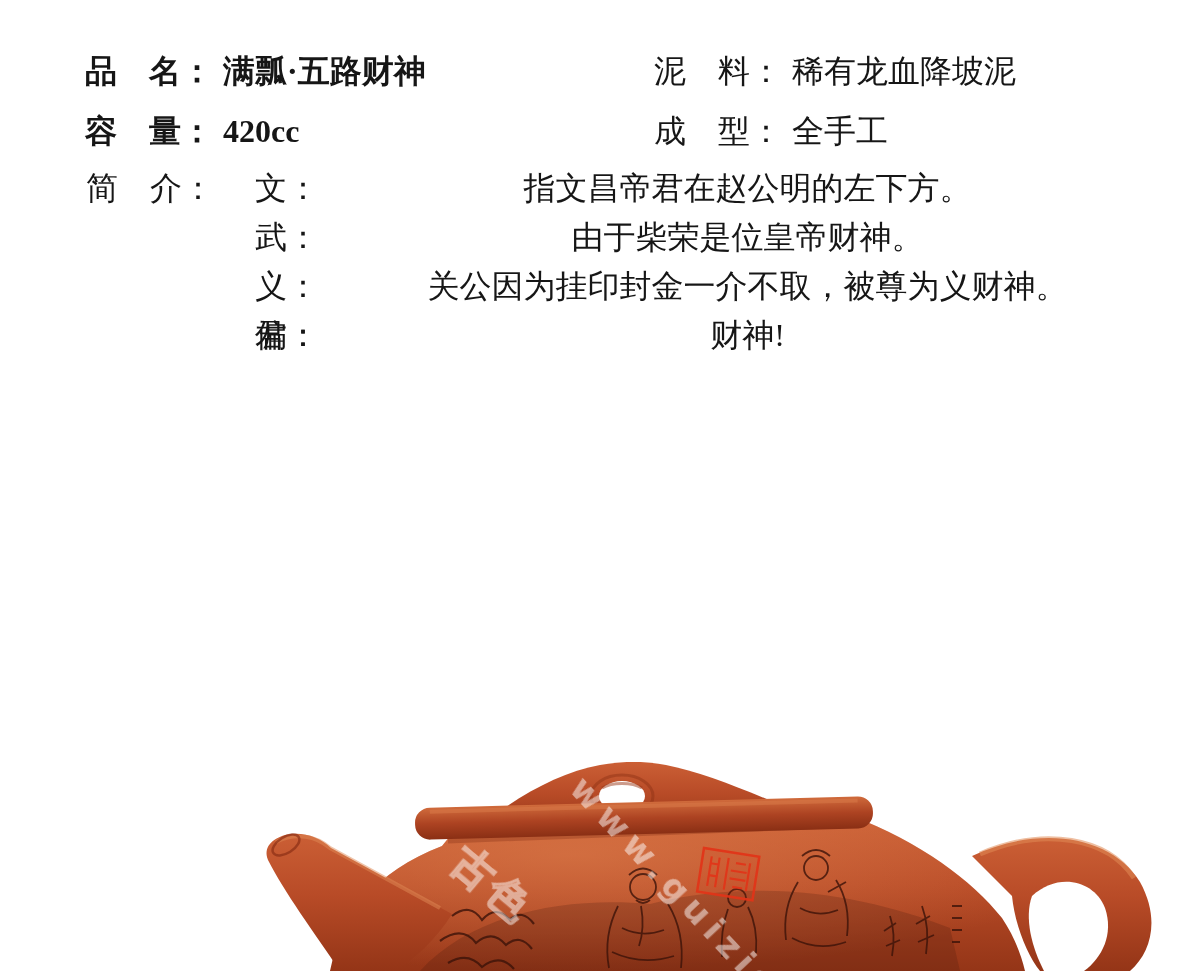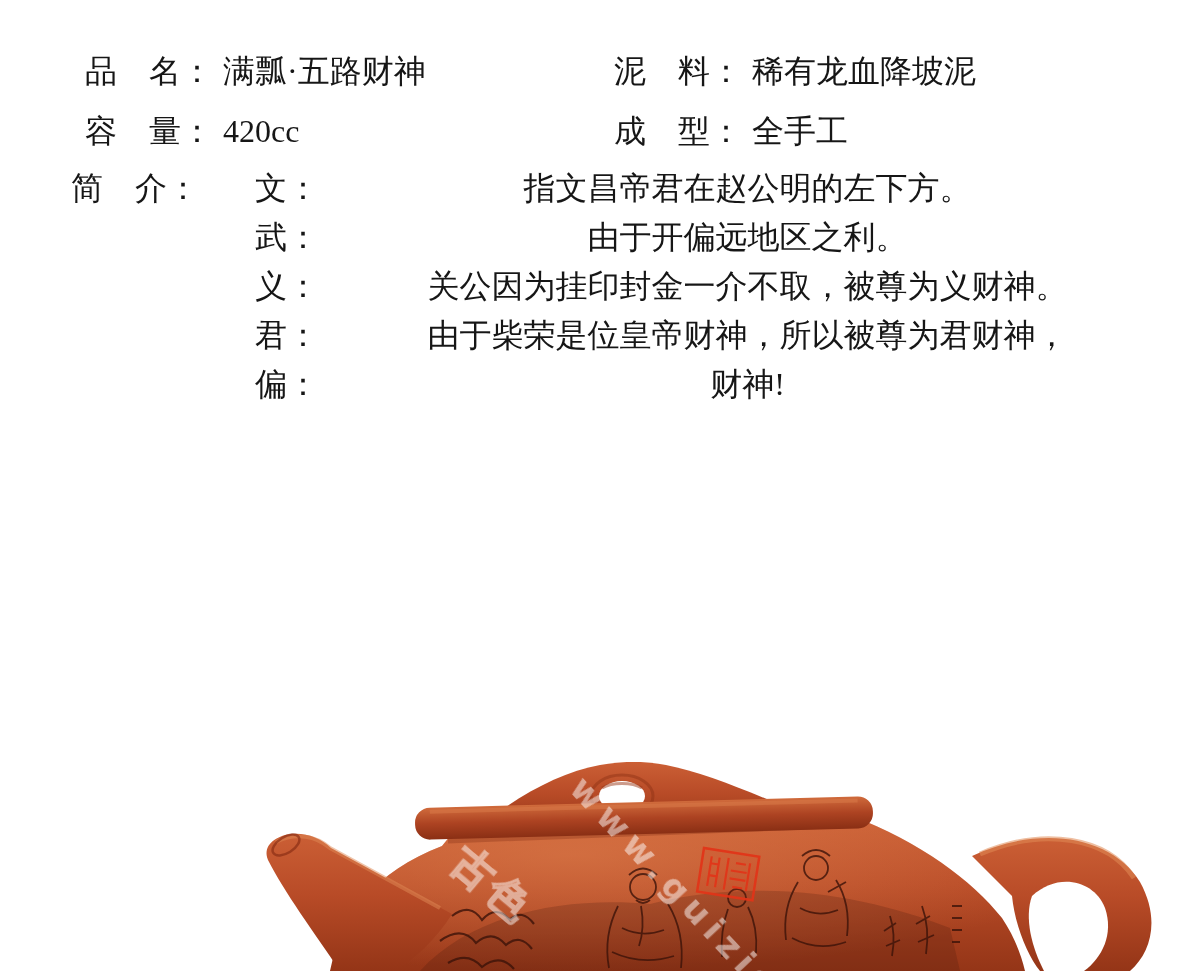--- a/index.html
+++ b/index.html
@@ -8,26 +8,26 @@
     width: 1200px; height: 971px;
     position: relative;
     background: #ffffff;
     overflow: hidden;
     color: #161616;
     font-family: "Liberation Serif", "DejaVu Serif", serif;
   }
   .row { position: absolute; left: 0; width: 1200px; font-size: 32px; line-height: 42px; white-space: nowrap; }
   #row1 { top: 50px; }
   #row2 { top: 110px; }
-  .c1 { position: absolute; left: 85px; top: 0; }
-  .c2 { position: absolute; left: 614px; top: 0; }
+  .c1 { position: absolute; left: 85px; top: 0; font-weight: bold; }
+  .c2 { position: absolute; left: 654px; top: 0; }
   .val { margin-left: 10px; }
 
   .intro { position: absolute; left: 0; top: 164px; width: 1200px; font-size: 32px; line-height: 49px; }
-  .intro-label { position: absolute; left: 71px; top: 0; white-space: nowrap; }
+  .intro-label { position: absolute; left: 86px; top: 0; white-space: nowrap; }
   .intro-items { position: absolute; left: 255px; top: 0; width: 935px; }
   .intro-item { position: relative; padding-left: 50px; }
   .intro-key { position: absolute; left: 0; top: 0; }
   .intro-line { white-space: nowrap; text-align: center; }
 
   .photo { position: absolute; left: 0; top: 756px; width: 1200px; height: 215px; }
   .photo svg { display: block; }
   .wm-text { font-family: "DejaVu Sans", sans-serif; font-weight: bold; }
 </style>
 </head>
@@ -52,29 +52,28 @@
 
 <div class="intro">
   <span class="intro-label">简　介：</span>
   <div class="intro-items">
     <div class="intro-item">
       <span class="intro-key">文：</span>
       <div class="intro-line">指文昌帝君在赵公明的左下方。</div>
     </div>
     <div class="intro-item">
       <span class="intro-key">武：</span>
-      <div class="intro-line">由于开偏远地区之利。</div>
+      <div class="intro-line">由于柴荣是位皇帝财神。</div>
     </div>
     <div class="intro-item">
       <span class="intro-key">义：</span>
       <div class="intro-line">关公因为挂印封金一介不取，被尊为义财神。</div>
     </div>
     <div class="intro-item">
       <span class="intro-key">君：</span>
-      <div class="intro-line">由于柴荣是位皇帝财神，所以被尊为君财神，</div>
     </div>
     <div class="intro-item">
       <span class="intro-key">偏：</span>
       <div class="intro-line">财神!</div>
     </div>
   </div>
 </div>
 
 <div class="photo">
   <svg width="1200" height="215" viewBox="0 0 1200 215" xmlns="http://www.w3.org/2000/svg">

